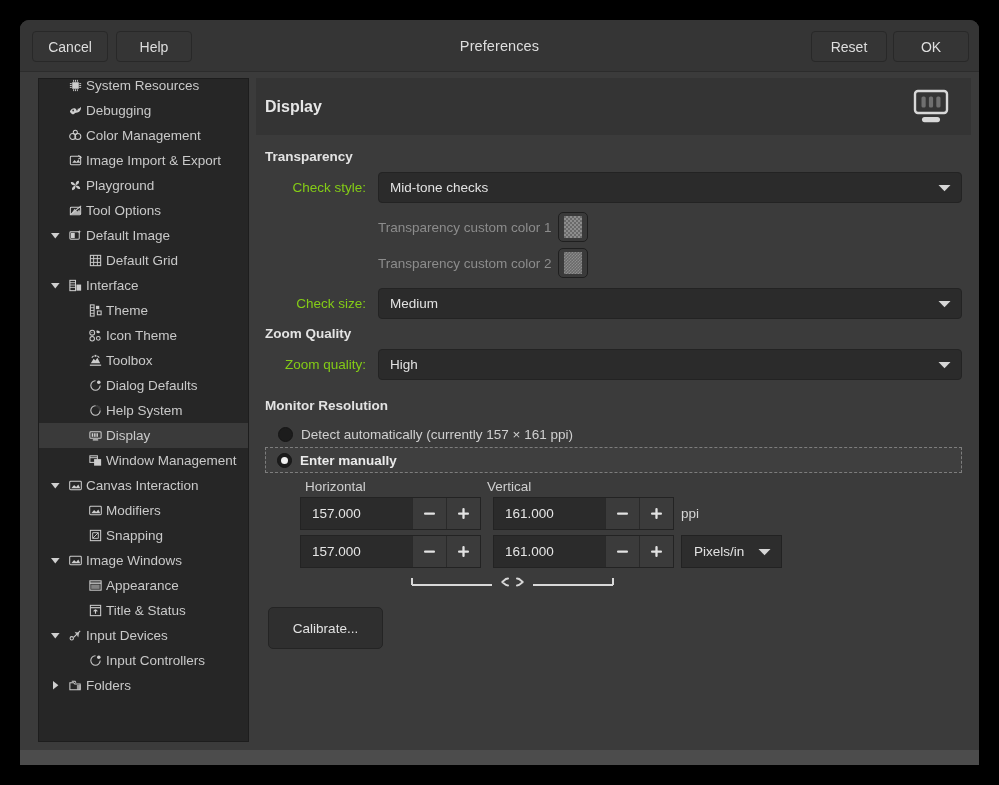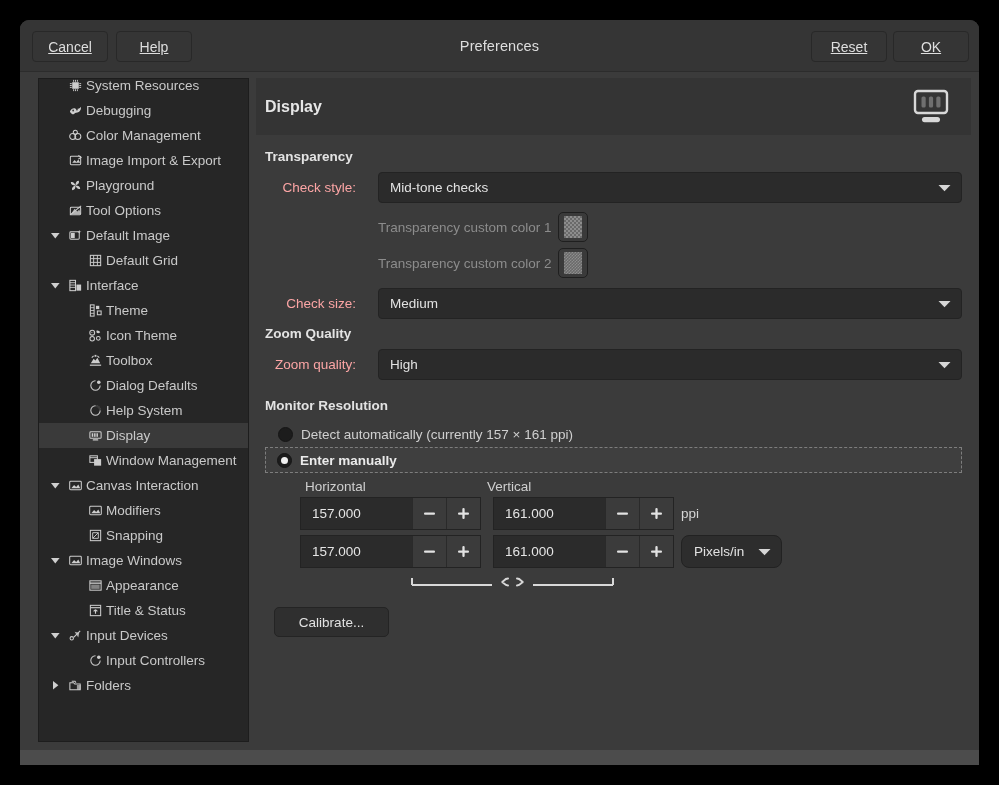--- a/index.html
+++ b/index.html
@@ -36,21 +36,20 @@
     position: absolute; top: 11px;
     height: 31px;
     background: #353535;
     border: 1px solid #282828;
     border-radius: 4px;
     color: #dedede;
     font-size: 14px;
     font-family: "Liberation Sans", sans-serif;
     display: flex; align-items: center; justify-content: center;
     cursor: pointer;
-    text-decoration: underline;
   }
   #btn-cancel { left: 12px;  width: 76px; }
   #btn-help   { left: 96px;  width: 76px; }
   #btn-reset  { right: 92px; width: 76px; }
   #btn-ok     { right: 10px; width: 76px; }
 
   
   #body {
     position: relative;
     height: 678px;
@@ -134,22 +133,22 @@
     font-weight: bold;
     margin-bottom: 8px;
   }
   .row {
     display: flex; align-items: center;
     margin-bottom: 9px;
   }
   .row-label {
     width: 113px; flex: 0 0 113px;
     text-align: right;
-    padding-right: 22px;
-    color: #fca5a5;
+    padding-right: 12px;
+    color: #84cc16;
     font-size: 13.5px;
   }
   .combo {
     flex: 1;
     height: 31px;
     background: #2b2b2b;
     border: 1px solid #232323;
     border-radius: 4px;
     display: flex; align-items: center;
     padding: 0 10px 0 11px;
@@ -260,39 +259,39 @@
   .spin-gap { width: 12px; flex: 0 0 12px; }
   .unit-text {
     color: #d5d5d5; font-size: 13.5px;
     padding-left: 7px;
   }
   #unit-combo {
     margin-left: 7px;
     height: 33px;
     background: #2d2d2d;
     border: 1px solid #222222;
-    border-radius: 8px;
+    border-radius: 0;
     display: flex; align-items: center;
     padding: 0 10px 0 12px;
     color: #e2e2e2; font-size: 13.5px;
     cursor: pointer;
   }
   #unit-combo .combo-arrow { margin-left: 14px; }
 
   #chain-row {
     display: flex; align-items: center;
     padding-left: 110px;
     margin-top: 8px;
   }
   #chain { width: 205px; height: 14px; color: #d8d8d8; }
 
   #calibrate-btn {
     margin-top: 17px;
-    margin-left: 9px;
-    width: 115px; height: 30px;
+    margin-left: 3px;
+    width: 115px; height: 42px;
     background: #2f2f2f;
     border: 1px solid #242424;
     border-radius: 5px;
     color: #e2e2e2;
     font-size: 13.5px;
     display: flex; align-items: center; justify-content: center;
     cursor: pointer;
   }
 
   #bottom-strip {

